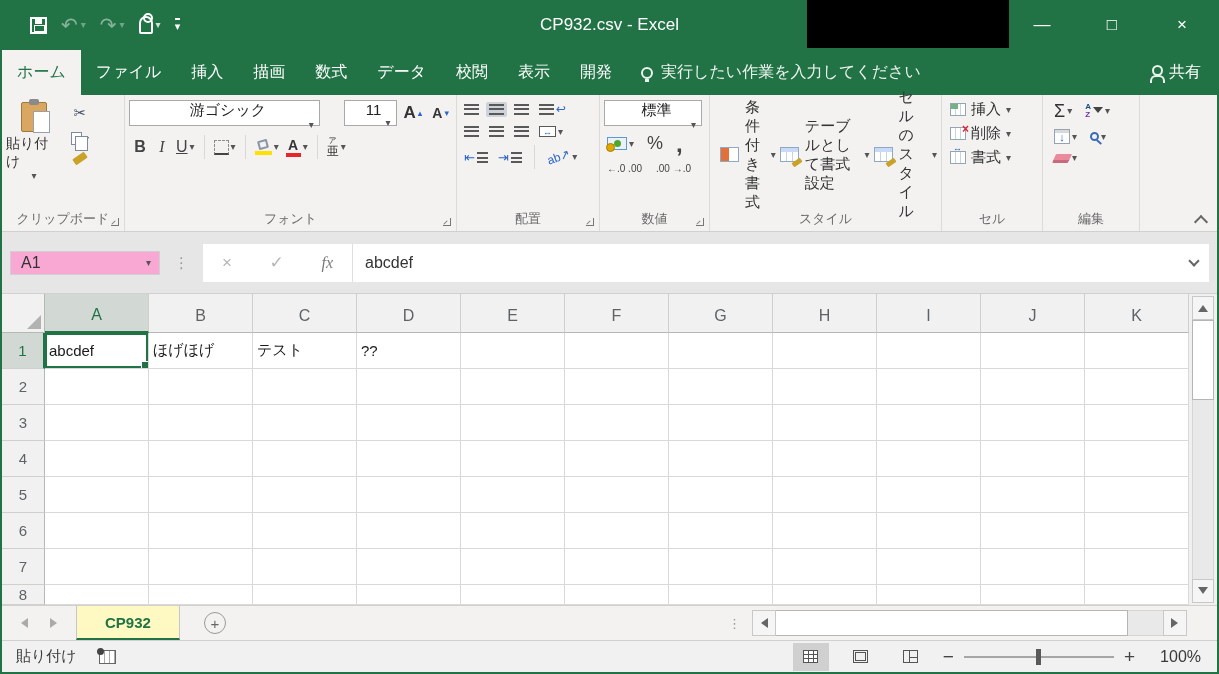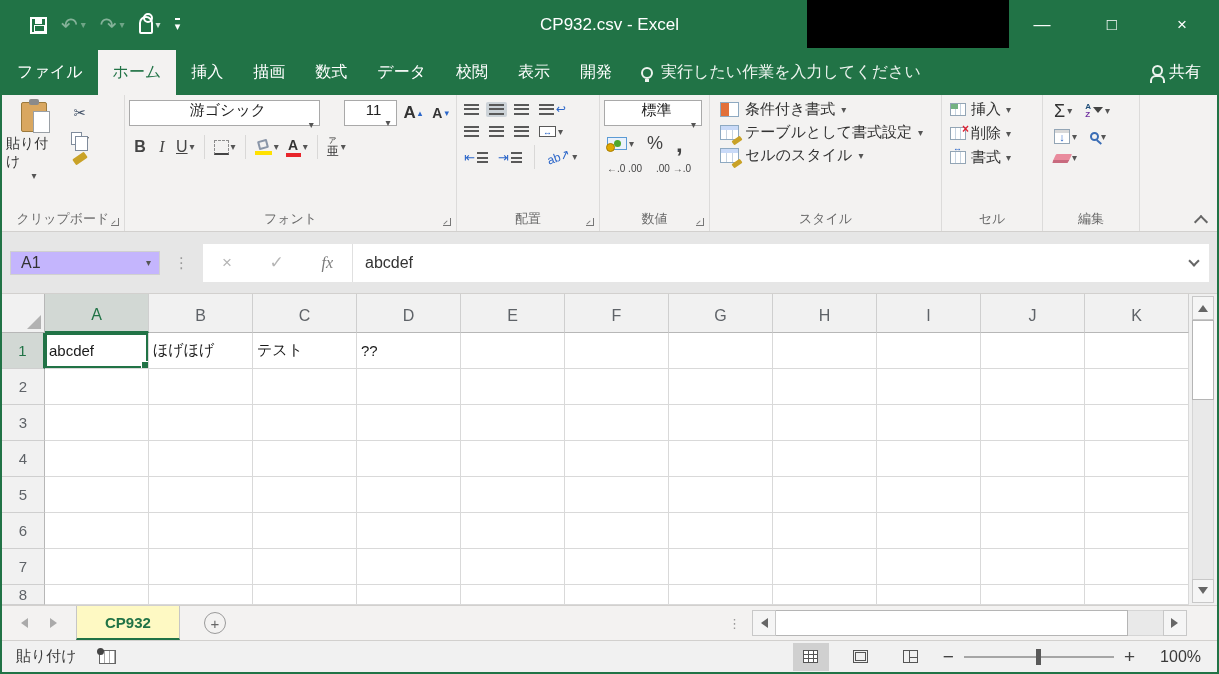--- a/index.html
+++ b/index.html
@@ -89,21 +89,21 @@
   
   .g-num{width:110px;flex-direction:column;gap:5px;}
   .numfmt{width:98px;}
   .note{width:20px;height:13px;border:1px solid #5b9bd5;background:#eaf1fb;position:relative;}
   .note:after{content:'';position:absolute;left:6px;top:2px;width:7px;height:7px;border-radius:50%;background:#4ea72e;}
   .note:before{content:'';position:absolute;left:-2px;bottom:-3px;width:7px;height:7px;border-radius:50%;background:#e0a800;border:1px solid #a87c00;}
   .pct{font-size:18px;color:#444;}
   .comma{font-size:24px;font-weight:bold;color:#444;line-height:.5;}
   .decs{font-size:10px;color:#444;line-height:1.15;white-space:pre;}
   
-  .g-style{width:232px;flex-direction:column;gap:4px;padding-left:10px;}
+  .g-style{width:232px;flex-direction:row;gap:4px;padding-left:10px;}
   .srow{display:flex;align-items:center;gap:6px;font-size:15px;color:#333;}
   .mini{width:19px;height:15px;border:1px solid #8ea9c1;position:relative;flex:none;
     background:linear-gradient(#c9daf8 0 4px,rgba(0,0,0,0) 4px),repeating-linear-gradient(90deg,rgba(0,0,0,0) 0 5px,#c6d3e0 5px 6px),#fff;}
   .mini.cf{background:linear-gradient(90deg,#e2703a 0 8px,rgba(0,0,0,0) 8px),linear-gradient(#fff 0 0),#dce8f5;}
   .mini .brush{position:absolute;right:-4px;bottom:-4px;width:10px;height:5px;background:#c9a227;transform:rotate(-35deg);border-radius:1px;}
   
   .g-cells{width:101px;flex-direction:column;gap:5px;padding-left:8px;}
   .crow{display:flex;align-items:center;gap:5px;font-size:15px;color:#333;}
   .cell-ic{width:16px;height:13px;border:1px solid #93a5b5;background:repeating-linear-gradient(90deg,rgba(0,0,0,0) 0 4px,#c6d3e0 4px 5px),#fff;position:relative;flex:none;}
   .cell-ic.ins:before{content:'';position:absolute;left:0;top:0;width:7px;height:5px;background:#74b281;}
@@ -117,21 +117,21 @@
   .az .a{color:#1f4e79;} .az .z{color:#7030a0;}
   .funnel{width:0;height:0;border:5px solid transparent;border-top:6px solid #444;margin-top:2px;}
   .filldown{width:16px;height:15px;border:1px solid #93a5b5;background:linear-gradient(#d9d9d9 0 3px,#fff 3px);display:flex;align-items:center;justify-content:center;color:#2b66c9;font-weight:bold;font-size:11px;}
   .mag{width:9px;height:9px;border:2px solid #3b6db5;border-radius:50%;position:relative;}
   .mag:after{content:'';position:absolute;right:-5px;bottom:-4px;width:6px;height:2px;background:#3b6db5;transform:rotate(40deg);}
   .eraser{width:16px;height:9px;background:#e98b9d;border-bottom:3px solid #c86a7e;transform:skewX(-25deg);border-radius:1px;}
   .collapse{position:absolute;right:12px;bottom:8px;width:9px;height:9px;}
   .collapse:before{content:'';position:absolute;left:0;top:3px;width:8px;height:8px;border-left:2px solid #666;border-top:2px solid #666;transform:rotate(45deg);}
   
   .formula-row{height:62px;background:#e6e6e6;display:flex;align-items:center;padding:0 8px;border-bottom:1px solid #d2d0ce;}
-  .namebox{width:150px;height:24px;background:#c4b5fd;border:1px solid #d0d0d0;display:flex;align-items:center;font-size:16px;color:#333;padding-left:10px;}
+  .namebox{width:150px;height:24px;background:#f9a8d4;border:1px solid #d0d0d0;display:flex;align-items:center;font-size:16px;color:#333;padding-left:10px;}
   .namebox .dd{margin-left:auto;padding:0 8px;}
   .fgrip{color:#9a9a9a;font-size:15px;padding:0 14px;}
   .fxbox{width:150px;height:38px;background:#fff;border-right:1px solid #e0e0e0;display:flex;align-items:center;justify-content:space-around;}
   .fxbox .fb{color:#b5b5b5;font-size:17px;}
   .fxbox .fx{font-family:"Liberation Serif",serif;font-style:italic;color:#7a7a7a;font-size:16px;}
   .fml{flex:1;height:38px;background:#fff;display:flex;align-items:center;font-size:16px;color:#333;padding-left:12px;}
   .fchev{width:30px;height:38px;background:#fff;display:flex;align-items:center;justify-content:center;}
   .chev-d{width:8px;height:8px;border-right:2px solid #666;border-bottom:2px solid #666;transform:rotate(45deg);margin-top:-4px;}
   
   .grid-area{height:311px;display:flex;background:#f0f0f0;}
@@ -214,22 +214,22 @@
     <div class="title-text">CP932.csv  -  Excel</div>
     <div class="redaction"></div>
     <div class="win-controls">
       <span class="win-btn">—</span>
       <span class="win-btn">□</span>
       <span class="win-btn">×</span>
     </div>
   </div>
 
   <div class="tabrow">
+    <span class="rtab active">ホーム</span>
     <span class="rtab">ファイル</span>
-    <span class="rtab active">ホーム</span>
     <span class="rtab">挿入</span>
     <span class="rtab">描画</span>
     <span class="rtab">数式</span>
     <span class="rtab">データ</span>
     <span class="rtab">校閲</span>
     <span class="rtab">表示</span>
     <span class="rtab">開発</span>
     <span class="tellme">
         <span class="bulb"></span>
         <span>実行したい作業を入力してください</span>

